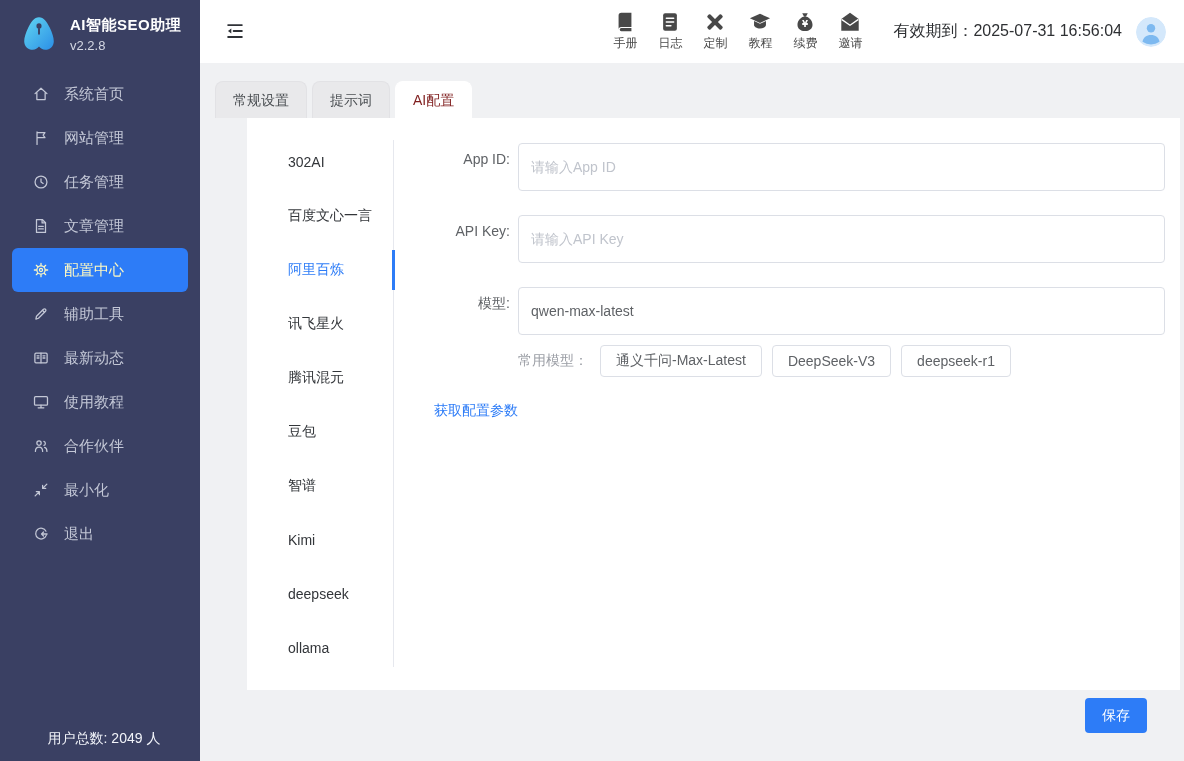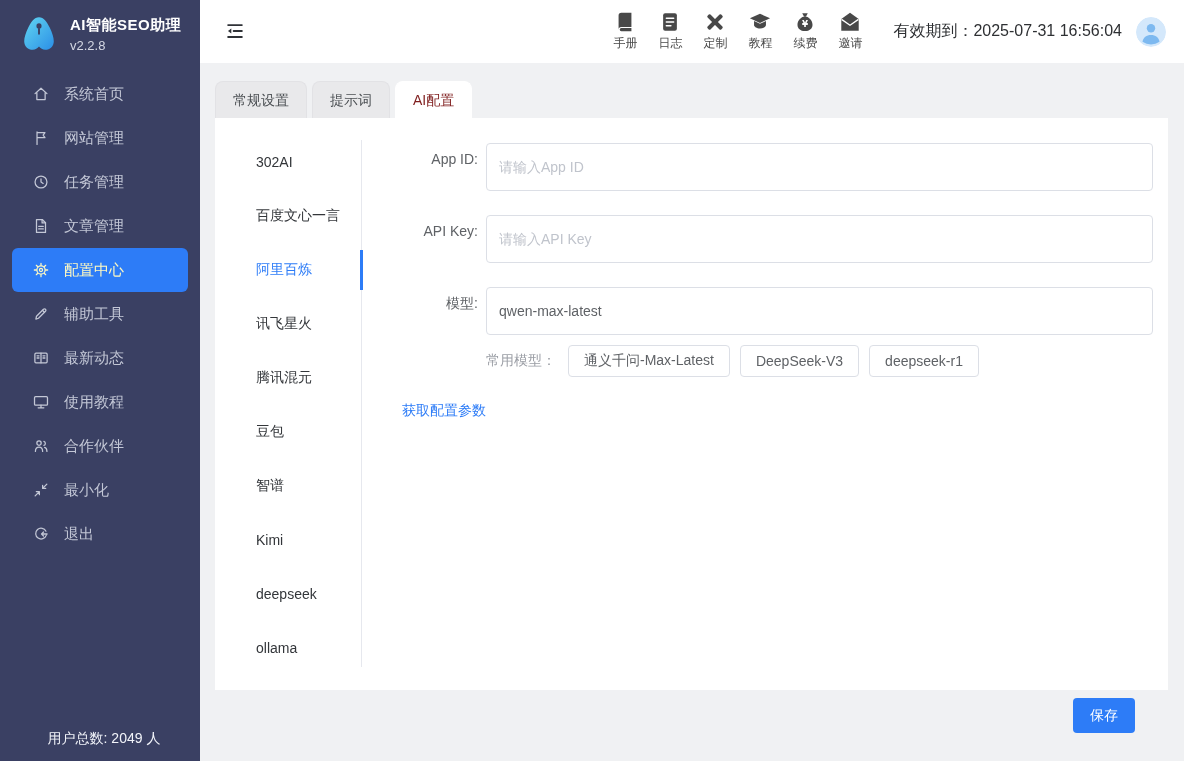--- a/index.html
+++ b/index.html
@@ -30,26 +30,26 @@
   .topbar-spacer { flex:1; }
   .actions { display:flex; align-items:center; gap:19px; margin-right:30px; }
   .action { display:flex; flex-direction:column; align-items:center; cursor:pointer; min-width:26px; }
   .action .ai { width:22px; height:22px; }
   .action .ai svg { width:22px; height:22px; display:block; fill:#484848; }
   .action .al { font-size:12px; color:#4a4a4a; margin-top:2px; white-space:nowrap; }
   .validity { font-size:16px; color:#2e3033; margin-right:14px; white-space:nowrap; }
   .avatar { width:30px; height:30px; border-radius:50%; overflow:hidden; cursor:pointer; flex:0 0 30px; }
 
   
-  .content { flex:1; padding:18px 16px 0 15px; }
+  .content { flex:1; padding:18px 4px 0 15px; }
   .tabbar { display:flex; gap:5px; height:37px; }
   .tab { padding:0 17px; line-height:37px; font-size:14px; color:#4c5054; background:#e9e9eb; border:1px solid #e2e2e5; border-bottom:none; border-radius:8px 8px 0 0; cursor:pointer; white-space:nowrap; }
   .tab.active { background:#fff; border-color:#fff; color:#7f1d1d; }
 
-  .panel { background:#fff; height:572px; display:flex; }
+  .panel { background:#fff; height:572px; display:flex;margin-left:32px; }
 
   
   .providers { width:147px; flex:0 0 147px; position:relative; padding-top:17px; }
   .providers ul { list-style:none; }
   .provider { height:54px; display:flex; align-items:center; padding-left:41px; font-size:14px; color:#33363a; cursor:pointer; white-space:nowrap; }
   .provider.active { color:#2d7cf7; }
   .prov-divider { position:absolute; right:0; top:22px; bottom:23px; width:1px; background:#e6e8ee; }
   .prov-active-bar { position:absolute; right:-1px; top:132px; width:3px; height:40px; background:#2d7cf7; }
 
   

